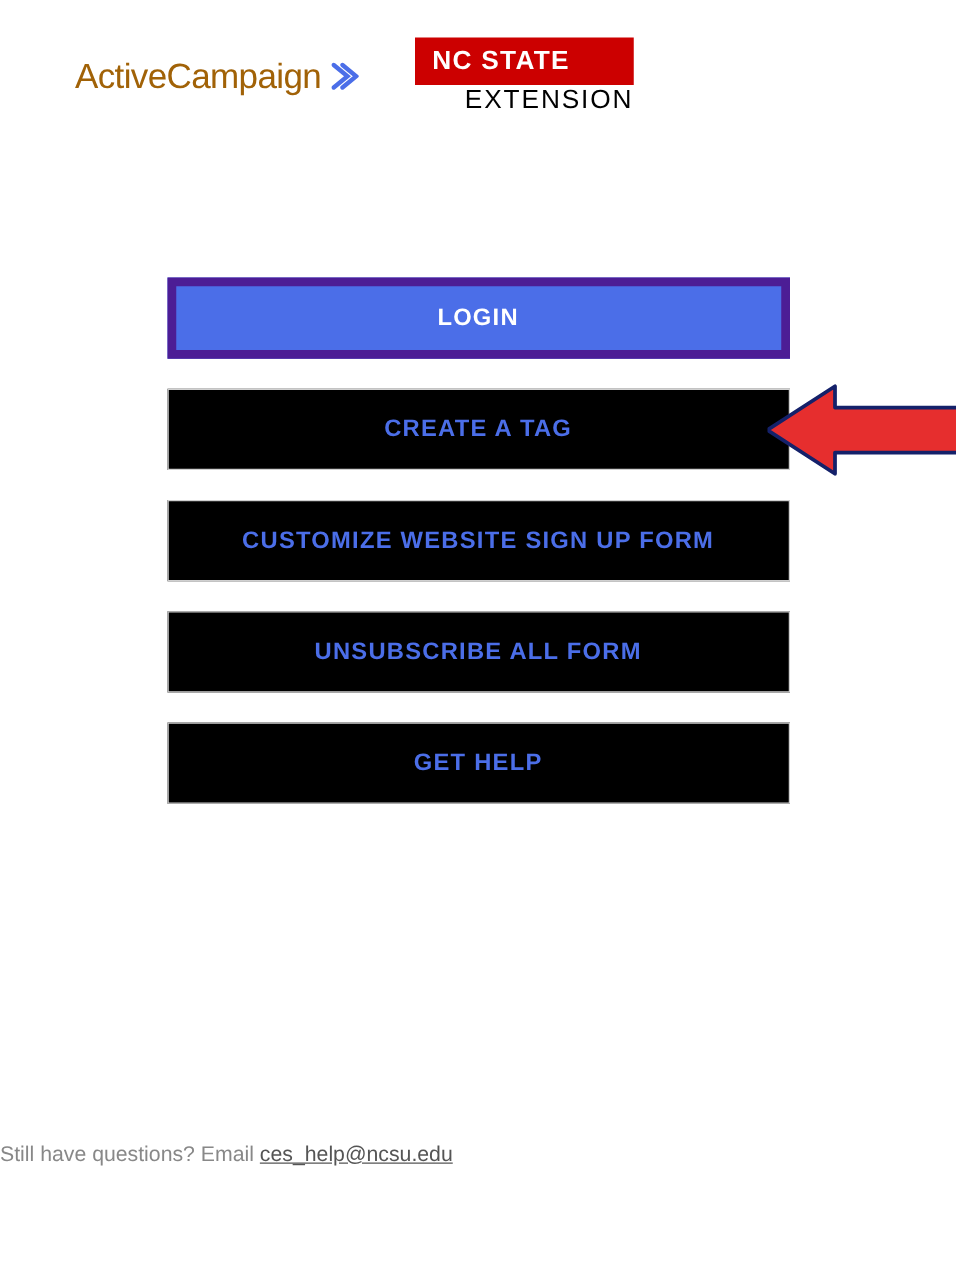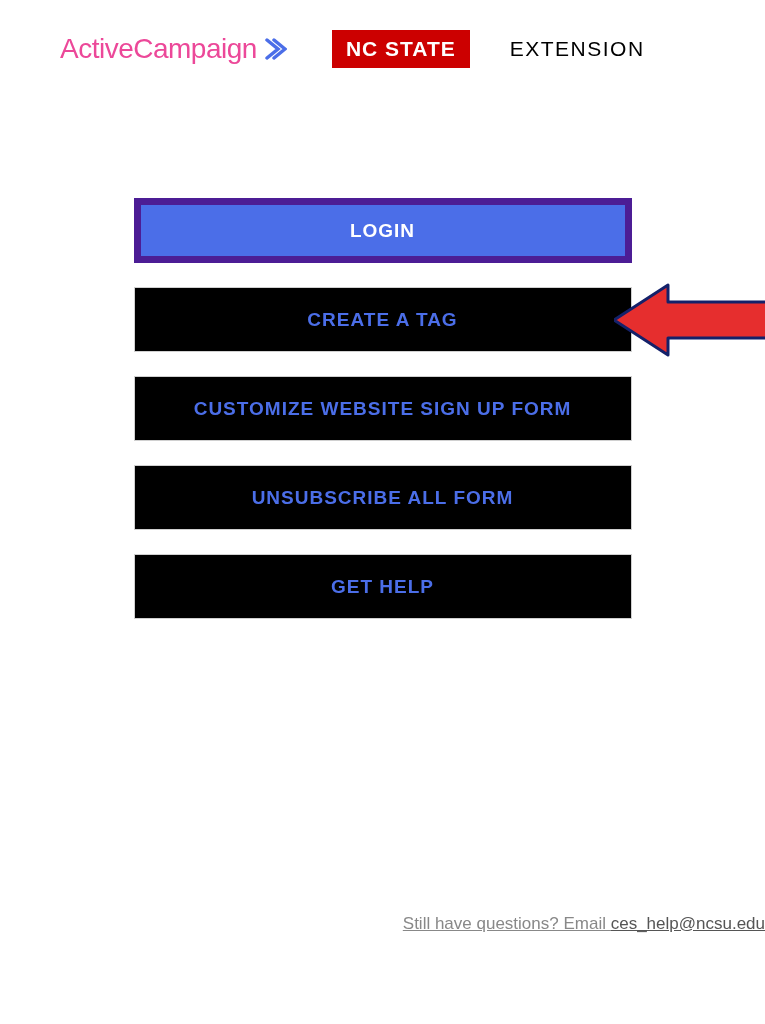--- a/index.html
+++ b/index.html
@@ -21,32 +21,32 @@
       gap: 45px;
     }
     .logo-ac {
       display: flex;
       align-items: center;
       gap: 8px;
     }
     .logo-ac-text {
       font-size: 28px;
       font-weight: 400;
-      color: #ec4899;
+      color: #a16207;
       letter-spacing: -0.5px;
     }
     .logo-ac-arrow {
       color: #4b6ee8;
       display: flex;
       align-items: center;
     }
     .logo-nc {
       display: flex;
-      align-items: center;
       gap: 0;
+      flex-direction: column;
     }
     .nc-badge {
       background: #cc0000;
       color: #ffffff;
       font-size: 21px;
       font-weight: 700;
       padding: 7px 14px;
       letter-spacing: 1px;
     }
     .nc-ext {
@@ -105,24 +105,23 @@
       position: absolute;
       left: 480px;
       top: -4px;
       width: 230px;
       height: 74px;
     }
     .footer {
       position: absolute;
       bottom: 90px;
       width: 100%;
-      text-align: right;
+      text-align: left;
       font-size: 17px;
       color: #888888;
-      text-decoration: underline;
     }
     .footer-email {
       color: #555555;
       text-decoration: underline;
     }
   </style>
 </head>
 <body>
 
 <div class="header">

